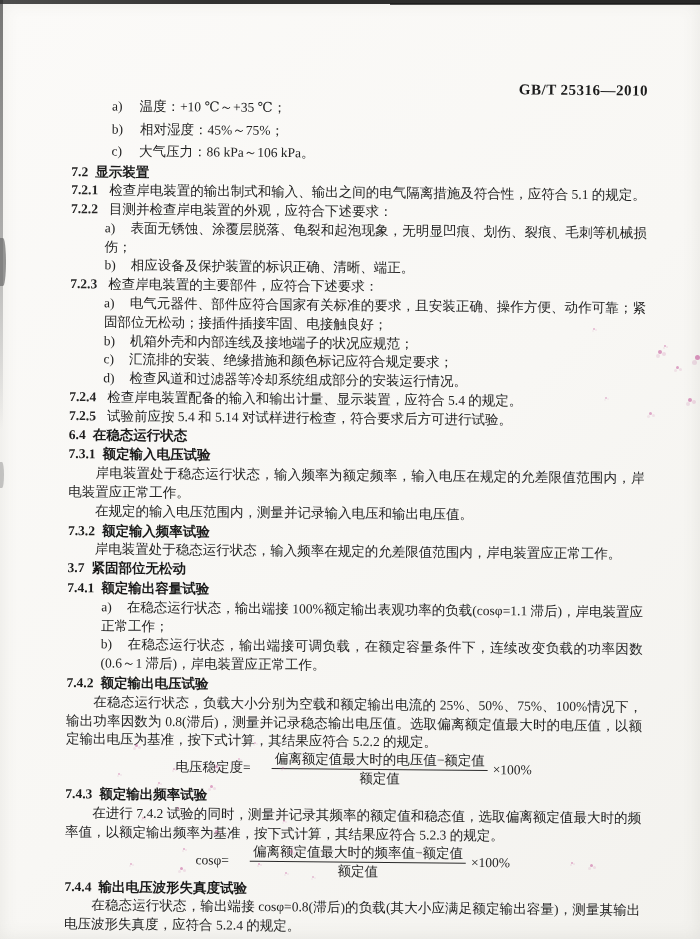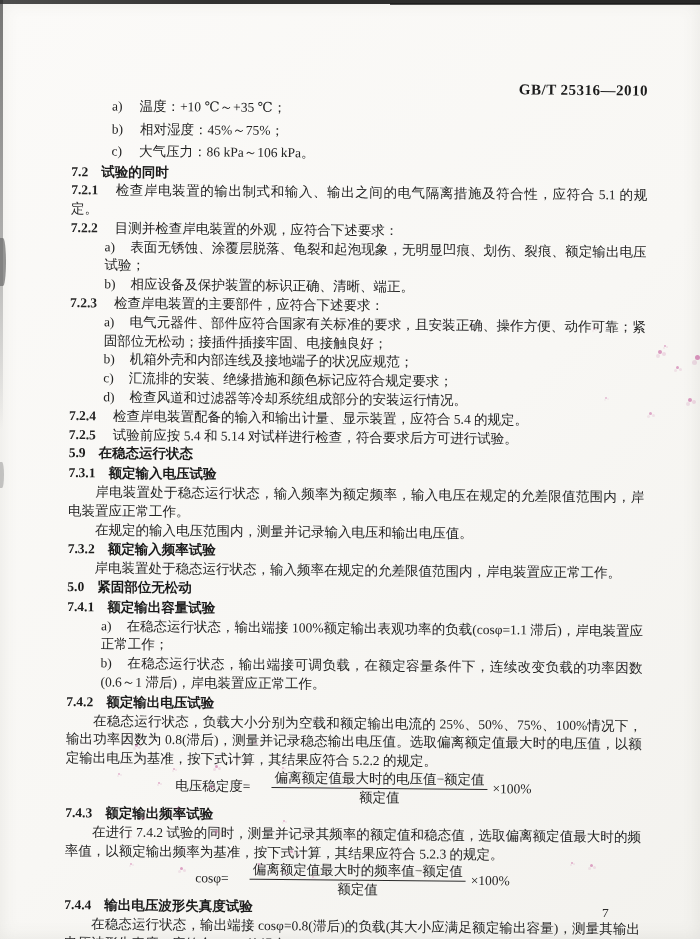--- a/index.html
+++ b/index.html
@@ -46,23 +46,23 @@
   }
   .doc-header{
     margin-top:76px;text-align:right;
     font-weight:bold;font-size:15px;line-height:19px;letter-spacing:.5px;
     color:#1c1c1c;
   }
   .env-item{line-height:22.5px;padding-left:40px;}
   .env-item:first-of-type{margin-top:13px;}
   .env-item .letter{margin-right:17px;}
   .sec-head{font-weight:bold;color:#1b1b1b;}
-  .sec-head .num{margin-right:13px;font-weight:bold;}
+  .sec-head .num{margin-right:7px;font-weight:bold;}
   .sec-head.lvl2{margin-top:1px;}
-  .clause .num{font-weight:bold;margin-right:17px;white-space:nowrap;}
+  .clause .num{font-weight:bold;margin-right:11px;white-space:nowrap;}
   .li{padding-left:34px;}
   .li .letter{margin-right:15px;}
   .para{text-indent:2em;}
   .formula{
     height:35px;display:flex;align-items:center;justify-content:center;
     text-indent:0;
   }
   .frac{display:inline-block;text-align:center;vertical-align:middle;margin:0 3px;}
   .frac .num{display:block;border-bottom:1.4px solid #2a2a2a;padding:0 3px 1px 3px;line-height:16px;}
   .frac .den{display:block;line-height:16px;padding-top:1px;}
@@ -91,31 +91,31 @@
       <span class="letter">a)</span><span>温度：+10 ℃～+35 ℃；</span>
     </div>
     <div class="env-item">
       <span class="letter">b)</span><span>相对湿度：45%～75%；</span>
     </div>
     <div class="env-item">
       <span class="letter">c)</span><span>大气压力：86 kPa～106 kPa。</span>
     </div>
 
     <div class="sec-head">
-      <span class="num">7.2</span><span>试验的同时</span>
+      <span class="num">7.2</span><span>显示装置</span>
     </div>
 
     <div class="clause">
       <span class="num">7.2.1</span><span>检查岸电装置的输出制式和输入、输出之间的电气隔离措施及符合性，应符合 5.1 的规定。</span>
     </div>
     <div class="clause">
       <span class="num">7.2.2</span><span>目测并检查岸电装置的外观，应符合下述要求：</span>
     </div>
     <div class="li">
-      <span class="letter">a)</span><span>表面无锈蚀、涂覆层脱落、龟裂和起泡现象，无明显凹痕、划伤、裂痕、额定输出电压试验；</span>
+      <span class="letter">a)</span><span>表面无锈蚀、涂覆层脱落、龟裂和起泡现象，无明显凹痕、划伤、裂痕、毛刺等机械损伤；</span>
     </div>
     <div class="li">
       <span class="letter">b)</span><span>相应设备及保护装置的标识正确、清晰、端正。</span>
     </div>
     <div class="clause">
       <span class="num">7.2.3</span><span>检查岸电装置的主要部件，应符合下述要求：</span>
     </div>
     <div class="li">
       <span class="letter">a)</span><span>电气元器件、部件应符合国家有关标准的要求，且安装正确、操作方便、动作可靠；紧固部位无松动；接插件插接牢固、电接触良好；</span>
     </div>
@@ -129,34 +129,34 @@
       <span class="letter">d)</span><span>检查风道和过滤器等冷却系统组成部分的安装运行情况。</span>
     </div>
     <div class="clause">
       <span class="num">7.2.4</span><span>检查岸电装置配备的输入和输出计量、显示装置，应符合 5.4 的规定。</span>
     </div>
     <div class="clause">
       <span class="num">7.2.5</span><span>试验前应按 5.4 和 5.14 对试样进行检查，符合要求后方可进行试验。</span>
     </div>
 
     <div class="sec-head">
-      <span class="num">5.9</span><span>在稳态运行状态</span>
+      <span class="num">6.4</span><span>在稳态运行状态</span>
     </div>
     <div class="sec-head lvl2">
       <span class="num">7.3.1</span><span>额定输入电压试验</span>
     </div>
     <div class="para">岸电装置处于稳态运行状态，输入频率为额定频率，输入电压在规定的允差限值范围内，岸电装置应正常工作。</div>
     <div class="para">在规定的输入电压范围内，测量并记录输入电压和输出电压值。</div>
     <div class="sec-head lvl2">
       <span class="num">7.3.2</span><span>额定输入频率试验</span>
     </div>
     <div class="para">岸电装置处于稳态运行状态，输入频率在规定的允差限值范围内，岸电装置应正常工作。</div>
 
     <div class="sec-head">
-      <span class="num">5.0</span><span>紧固部位无松动</span>
+      <span class="num">3.7</span><span>紧固部位无松动</span>
     </div>
     <div class="sec-head lvl2">
       <span class="num">7.4.1</span><span>额定输出容量试验</span>
     </div>
     <div class="li">
       <span class="letter">a)</span><span>在稳态运行状态，输出端接 100%额定输出表观功率的负载(cosφ=1.1 滞后)，岸电装置应正常工作；</span>
     </div>
     <div class="li">
       <span class="letter">b)</span><span>在稳态运行状态，输出端接可调负载，在额定容量条件下，连续改变负载的功率因数(0.6～1 滞后)，岸电装置应正常工作。</span>
     </div>

